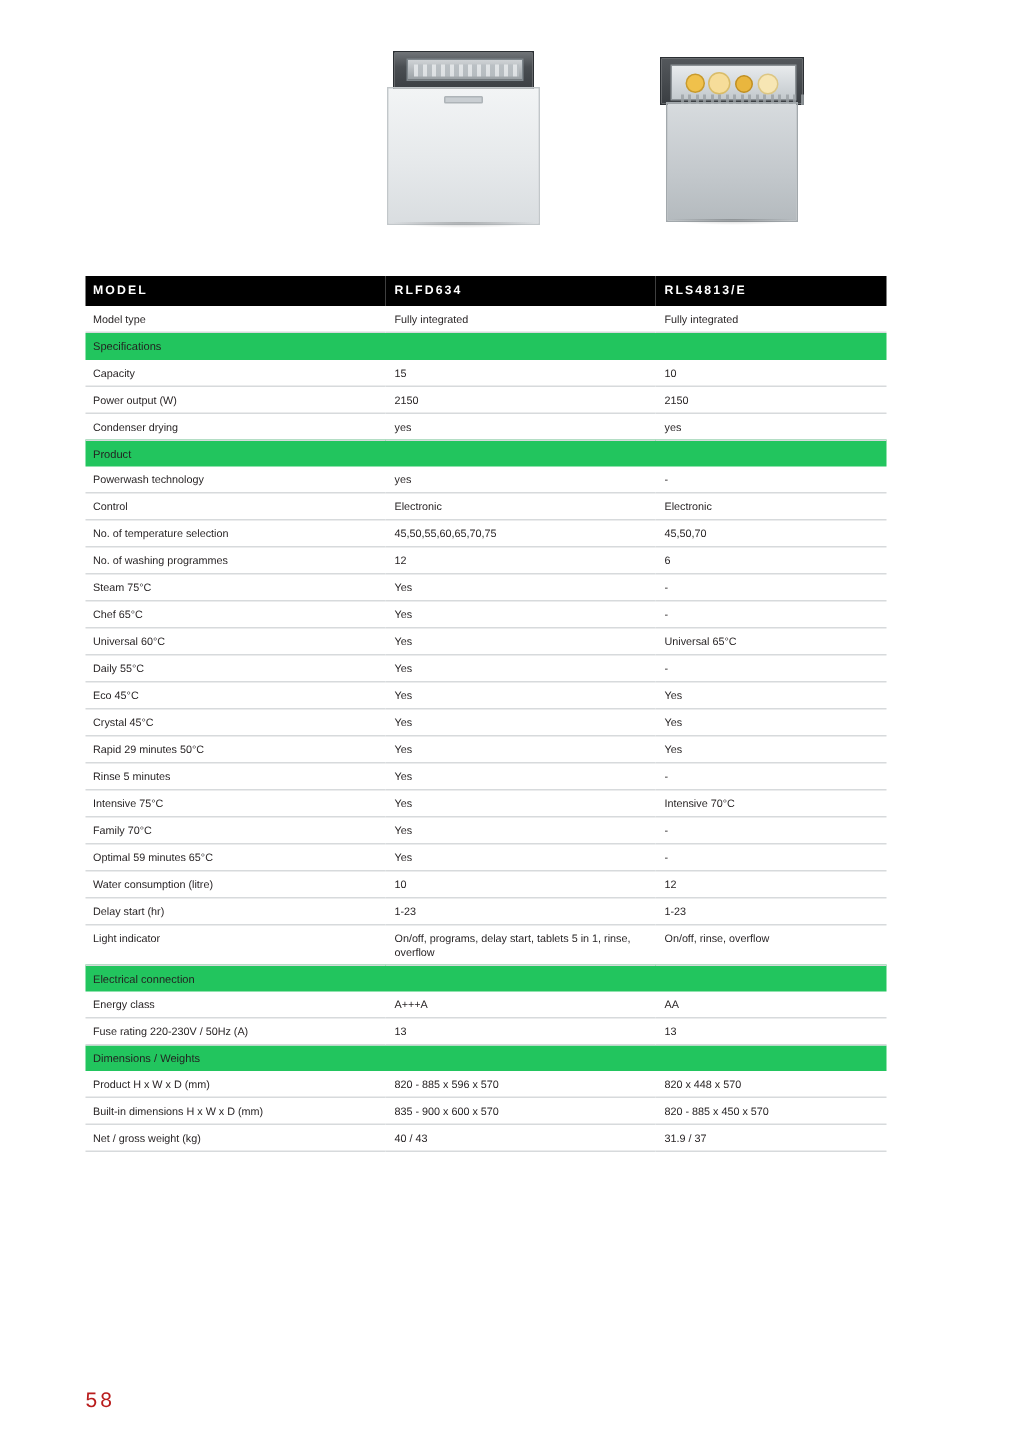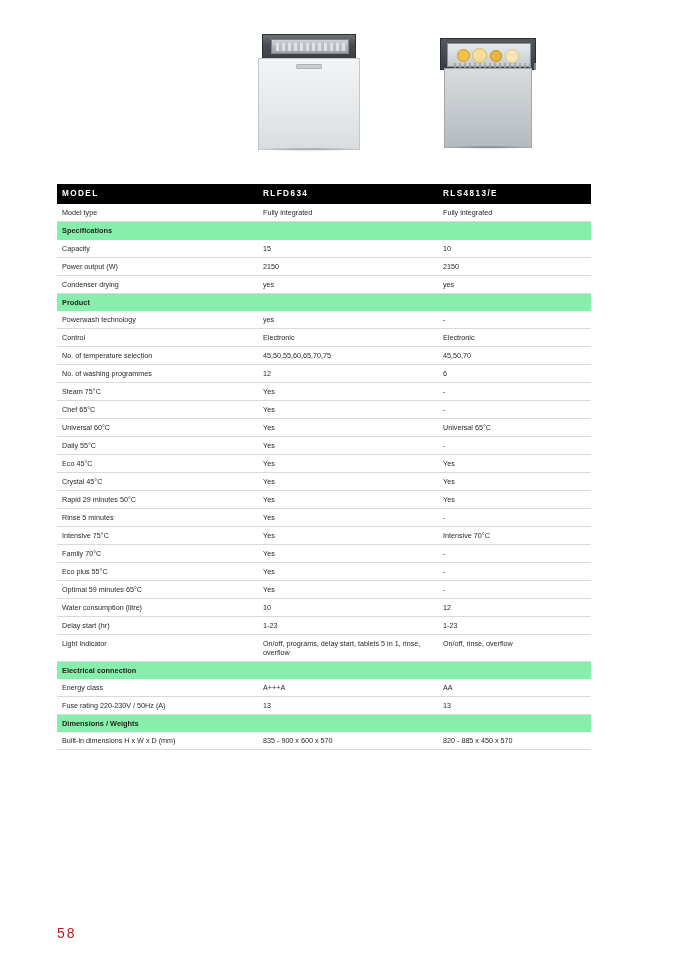--- a/index.html
+++ b/index.html
@@ -129,22 +129,22 @@
   tr.header-row td {
     background: #000000;
     color: #ffffff;
     font-size: 8.2px;
     letter-spacing: 1.4px;
     font-weight: bold;
     padding: 5px 0 5px 0;
     text-transform: uppercase;
   }
   tr.section-row td {
-    background: #86efac;
-    font-weight: bold;
+    background: #22c55e;
+    font-weight: normal;
     font-size: 7.4px;
     padding: 4px 0 4px 16px;
     color: #231f20;
   }
   tr.data-row td {
     border-bottom: 1px solid #d7dadc;
     color: #231f20;
   }
   tr.data-row:last-child td { border-bottom: 1px solid #d7dadc; }
 
@@ -286,25 +286,20 @@
           <td class="col-label">Intensive 75°C</td>
           <td class="col-a">Yes</td>
           <td class="col-b">Intensive 70°C</td>
         </tr>
         <tr class="data-row">
           <td class="col-label">Family 70°C</td>
           <td class="col-a">Yes</td>
           <td class="col-b">-</td>
         </tr>
         <tr class="data-row">
-          <td class="col-label">Eco plus 55°C</td>
-          <td class="col-a">Yes</td>
-          <td class="col-b">-</td>
-        </tr>
-        <tr class="data-row">
           <td class="col-label">Optimal 59 minutes 65°C</td>
           <td class="col-a">Yes</td>
           <td class="col-b">-</td>
         </tr>
         <tr class="data-row">
           <td class="col-label">Water consumption (litre)</td>
           <td class="col-a">10</td>
           <td class="col-b">12</td>
         </tr>
         <tr class="data-row">
@@ -327,22 +322,32 @@
         </tr>
         <tr class="data-row">
           <td class="col-label">Fuse rating 220-230V / 50Hz (A)</td>
           <td class="col-a">13</td>
           <td class="col-b">13</td>
         </tr>
         <tr class="section-row">
           <td class="col-label" colspan="3">Dimensions / Weights</td>
         </tr>
         <tr class="data-row">
+          <td class="col-label">Product H x W x D (mm)</td>
+          <td class="col-a">820 - 885 x 596 x 570</td>
+          <td class="col-b">820 x 448 x 570</td>
+        </tr>
+        <tr class="data-row">
           <td class="col-label">Built-in dimensions  H x W x D (mm)</td>
           <td class="col-a">835 - 900 x 600 x 570</td>
           <td class="col-b">820 - 885 x 450 x 570</td>
         </tr>
+        <tr class="data-row">
+          <td class="col-label">Net / gross weight (kg)</td>
+          <td class="col-a">40 / 43</td>
+          <td class="col-b">31.9 / 37</td>
+        </tr>
       </tbody>
   </table>
 
   <div class="page-number">58</div>
 
 </div>
 
 </body></html>

